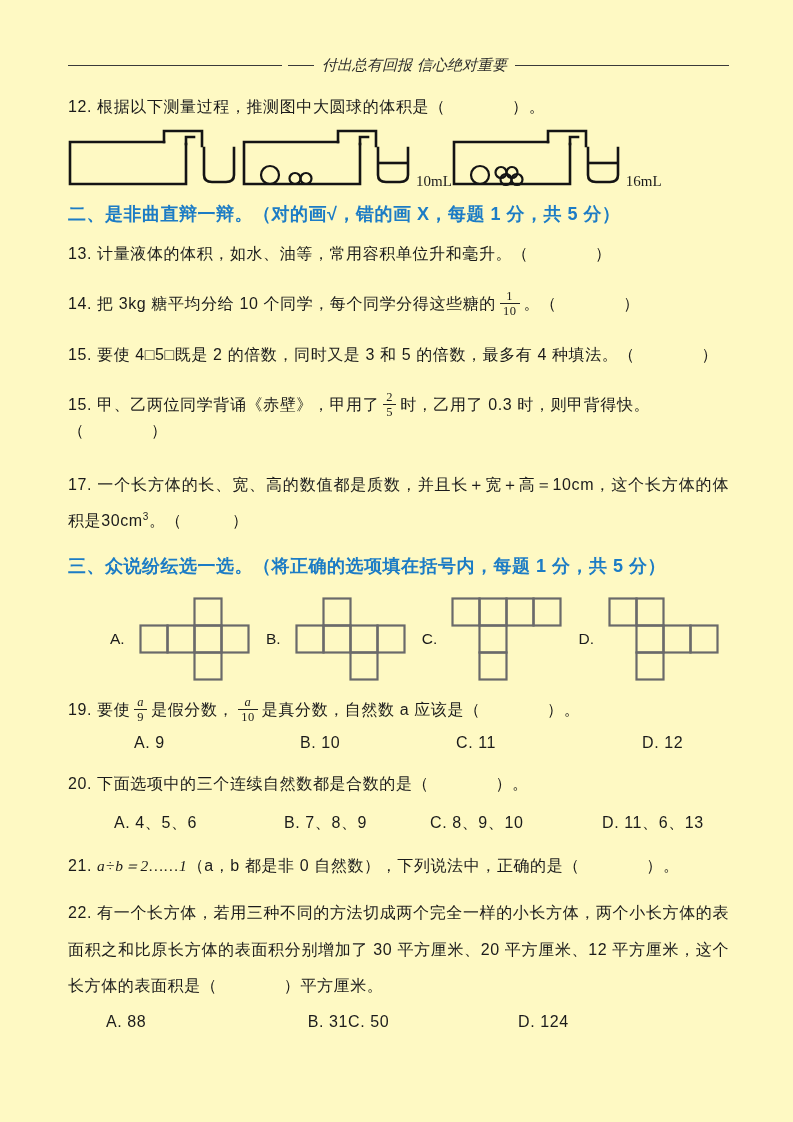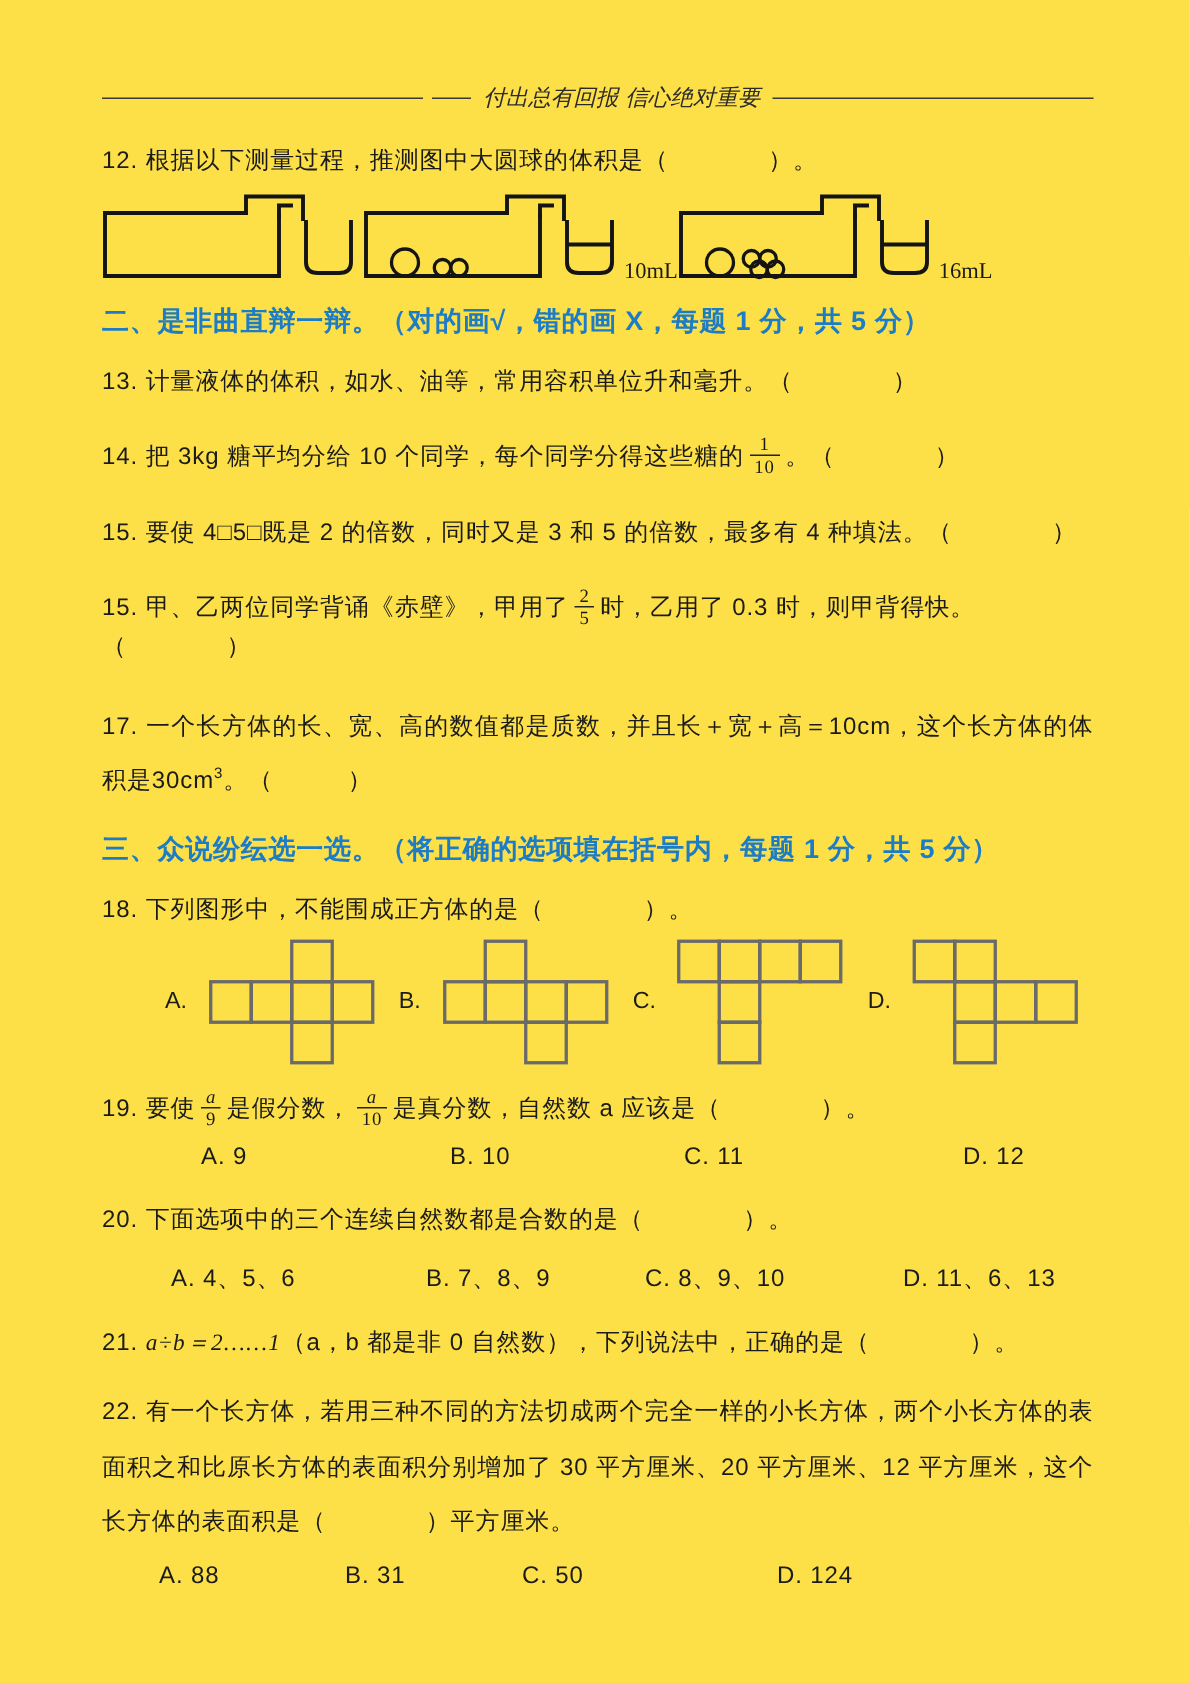--- a/index.html
+++ b/index.html
@@ -1,18 +1,18 @@
 <!DOCTYPE html>
 <html><head>
 <meta charset="utf-8">
 <style>
   html,body{margin:0;padding:0;background:#e8e8e8;}
   .page{
     width:793px;height:1122px;box-sizing:border-box;margin:0 auto;
-    padding:56px 64px 0 68px;background:#fde047;overflow:hidden;
+    padding:56px 64px 0 68px;background:#fef9c3;overflow:hidden;
     font-family:"Liberation Sans",sans-serif;color:#1b1b1b;font-size:16px;
   }
   
   .rule-line{display:flex;align-items:center;margin-bottom:22px;}
   .rule{flex:1;border-top:1.6px solid #3a3a3a;height:0;}
   .rule.dashgap{flex:0 0 26px;border-top:1.6px solid #3a3a3a;margin-left:6px;}
   .motto{padding:0 8px;font-family:"DejaVu Serif",serif;font-style:italic;
          font-size:15px;color:#2b2b2b;white-space:nowrap;}
   
   .sec{font-size:18px;font-weight:700;color:#1c7cc5;letter-spacing:0.5px;margin:0 0 18px 0;}
@@ -53,21 +53,21 @@
   .opts.q20{padding-left:46px;}
   .opts.q20 span:nth-child(1){width:170px;}
   .opts.q20 span:nth-child(2){width:146px;}
   .opts.q20 span:nth-child(3){width:172px;}
   .opts.q21{padding-left:38px;}
   .opts.q21 span:nth-child(1){width:124px;}
   .opts.q21 span:nth-child(2){width:170px;}
   .opts.q21 span:nth-child(3){width:168px;}
   .opts.q22{padding-left:38px;}
   .opts.q22 span:nth-child(1){width:124px;}
-  .opts.q22 span:nth-child(2){width:118px;}
+  .opts.q22 span:nth-child(2){width:118px;text-align:right;}
   .opts.q22 span:nth-child(3){width:170px;}
 </style>
 </head>
 <body>
 
 <div class="page">
 
   <div class="rule-line">
     <span class="rule"></span>
     <span class="rule dashgap"></span>
@@ -129,21 +129,20 @@
 
   <p class="qline"><span>15. 甲、乙两位同学背诵《赤壁》，甲用了</span><span class="frac">
         <span class="num">2</span>
         <span class="den">5</span>
       </span><span>时，乙用了 0.3 时，则甲背得快。（　　　　）</span></p>
 
   <p class="qpara" style="margin-bottom:14px"><span>17. 一个长方体的长、宽、高的数值都是质数，并且长＋宽＋高＝10cm，这个长方体的体积是</span><span>30cm</span><sup>3</sup><span>。（　　　）</span></p>
 
   <h2 class="sec">三、众说纷纭选一选。（将正确的选项填在括号内，每题 1 分，共 5 分）</h2>
 
-  <p class="qline tight">18. 下列图形中，不能围成正方体的是（　　　　）。</p>
 
   <div class="nets">
     <div class="net-group">
       <span class="net-label">A.</span>
       <svg class="net" width="114" height="86" viewBox="0 0 114 86">
           <rect x="56.5" y="2.5" width="27" height="27"></rect>
           <rect x="2.5" y="29.5" width="27" height="27"></rect>
           <rect x="29.5" y="29.5" width="27" height="27"></rect>
           <rect x="56.5" y="29.5" width="27" height="27"></rect>
           <rect x="83.5" y="29.5" width="27" height="27"></rect>

